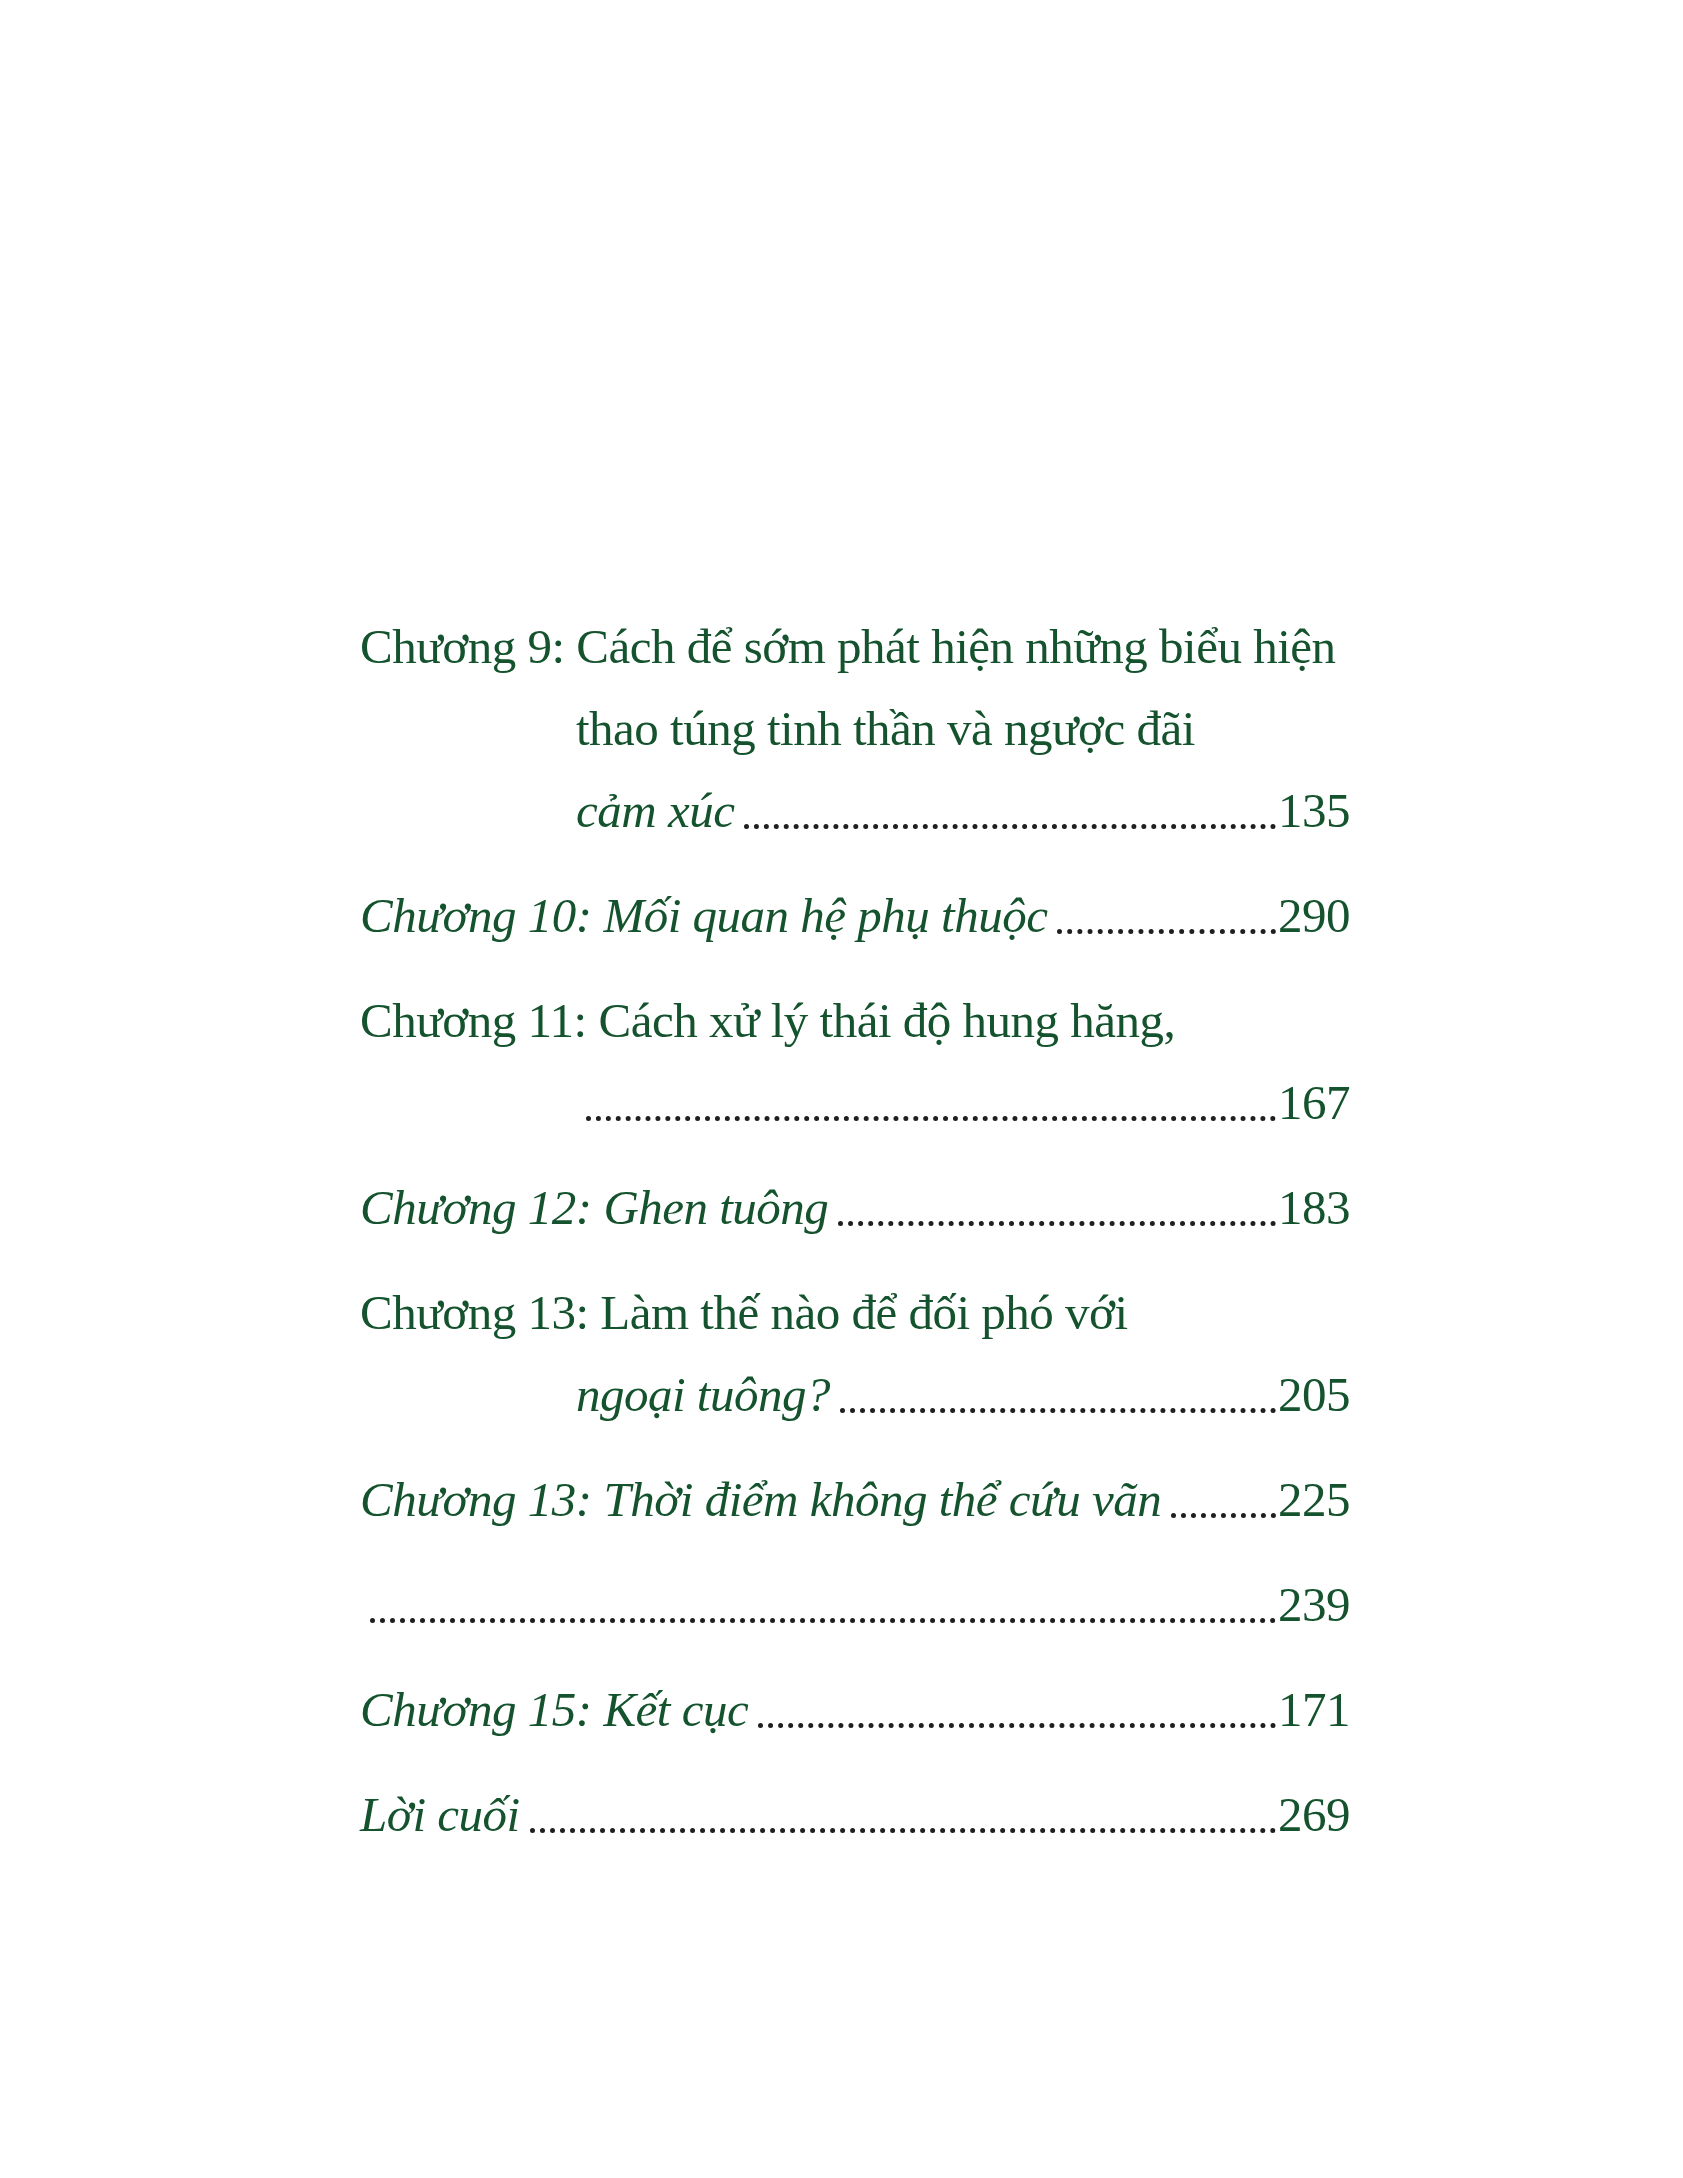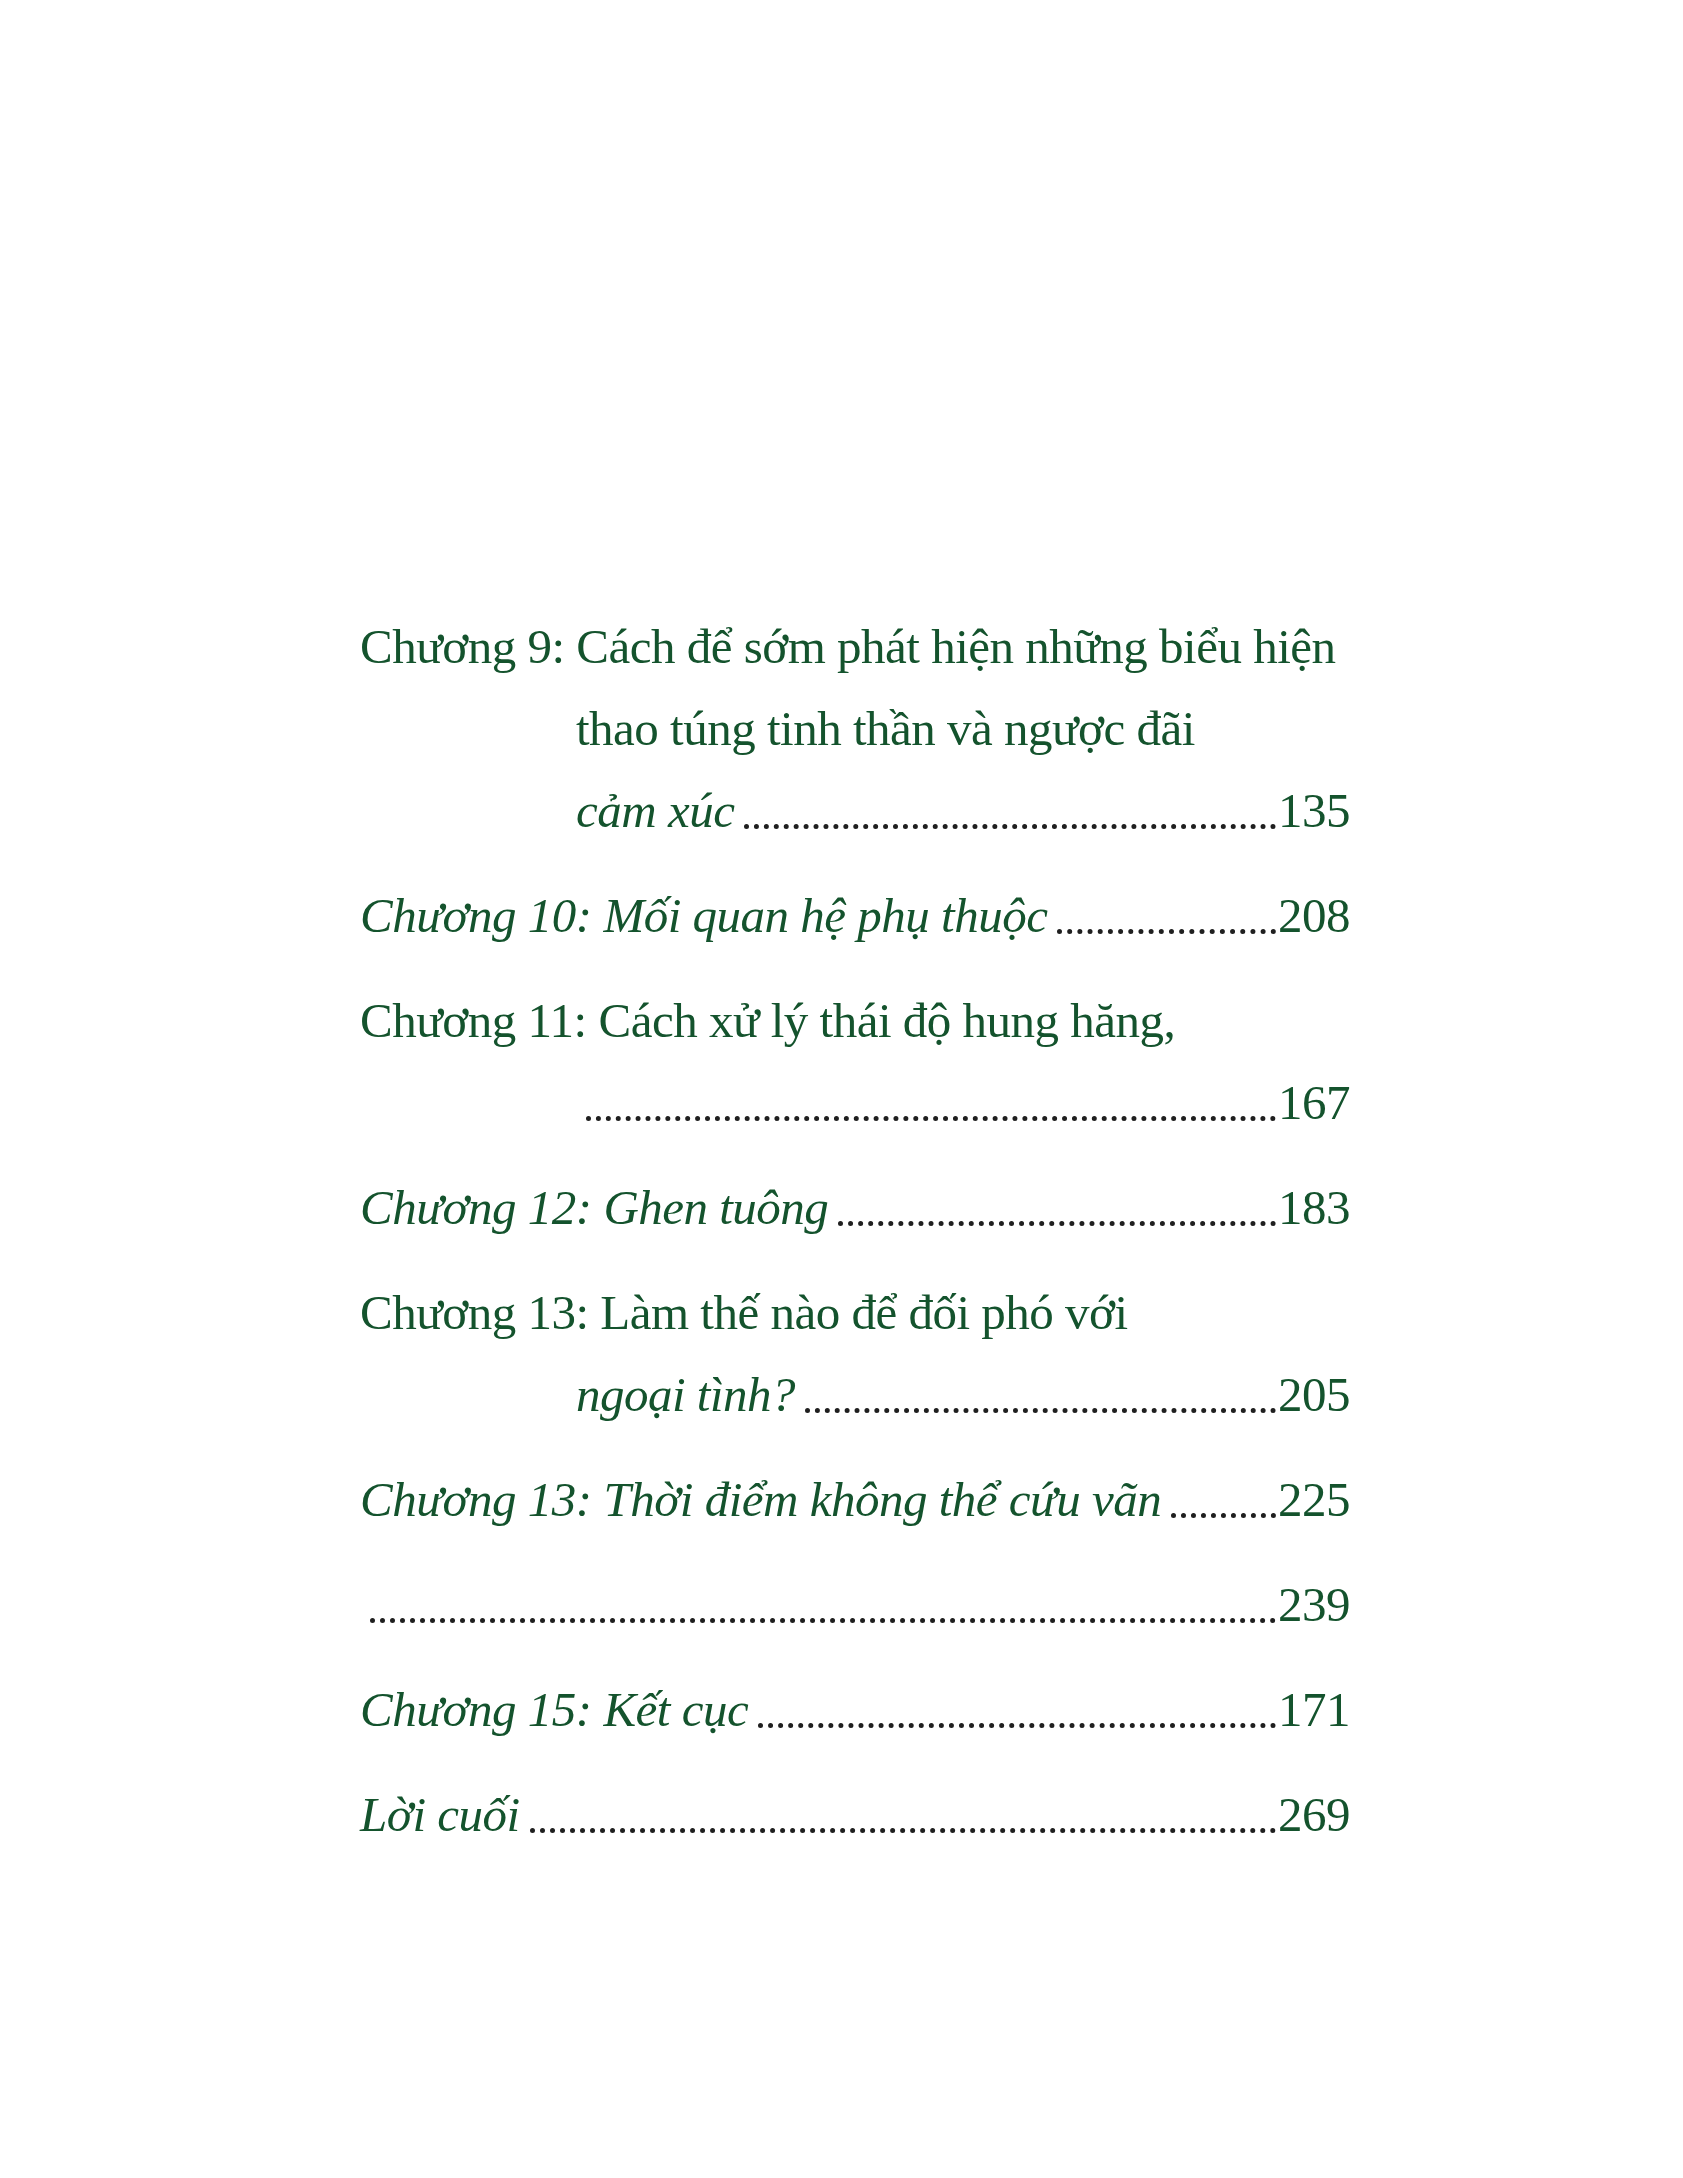--- a/index.html
+++ b/index.html
@@ -69,21 +69,21 @@
       <span class="txt">cảm xúc</span>
       <span class="dots"></span>
       <span class="num">135</span>
     </div>
   </div>
 
   <div class="entry">
     <div class="line pageline">
       <span class="txt">Chương 10: Mối quan hệ phụ thuộc</span>
       <span class="dots"></span>
-      <span class="num">208</span>
+      <span class="num">290</span>
     </div>
   </div>
 
   <div class="entry">
     <div class="line">
       <span>Chương 11: Cách xử lý thái độ hung hăng,</span>
     </div>
     <div class="line cont pageline">
       <span class="dots"></span>
       <span class="num">167</span>
@@ -96,21 +96,21 @@
       <span class="dots"></span>
       <span class="num">183</span>
     </div>
   </div>
 
   <div class="entry">
     <div class="line">
       <span>Chương 13: Làm thế nào để đối phó với</span>
     </div>
     <div class="line cont pageline">
-      <span class="txt">ngoại tình?</span>
+      <span class="txt">ngoại tuông?</span>
       <span class="dots"></span>
       <span class="num">205</span>
     </div>
   </div>
 
   <div class="entry">
     <div class="line pageline">
       <span class="txt">Chương 13: Thời điểm không thể cứu vãn</span>
       <span class="dots"></span>
       <span class="num">225</span>

